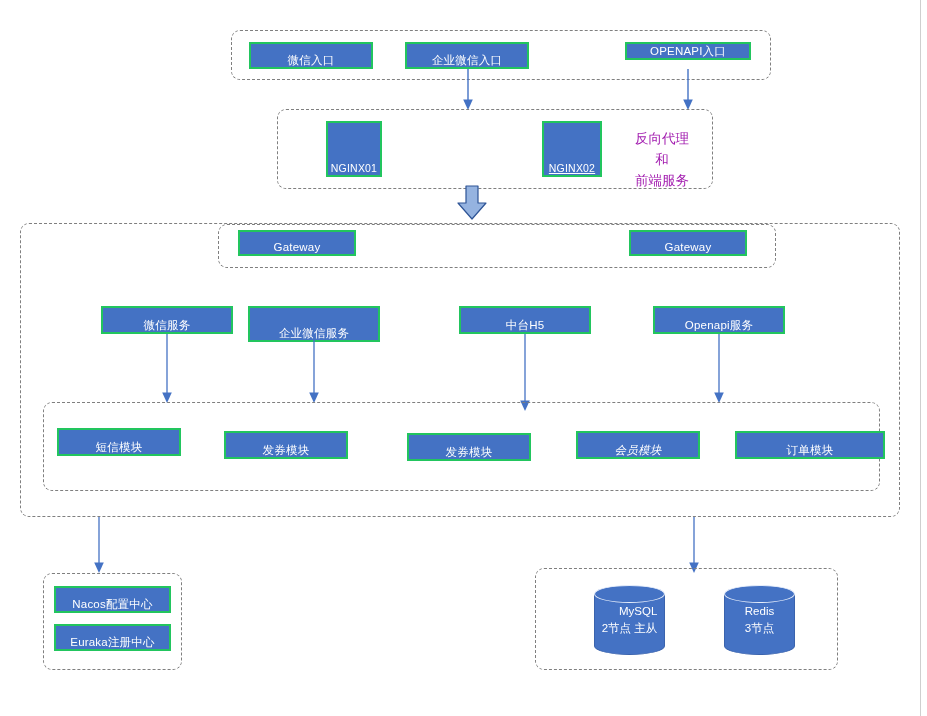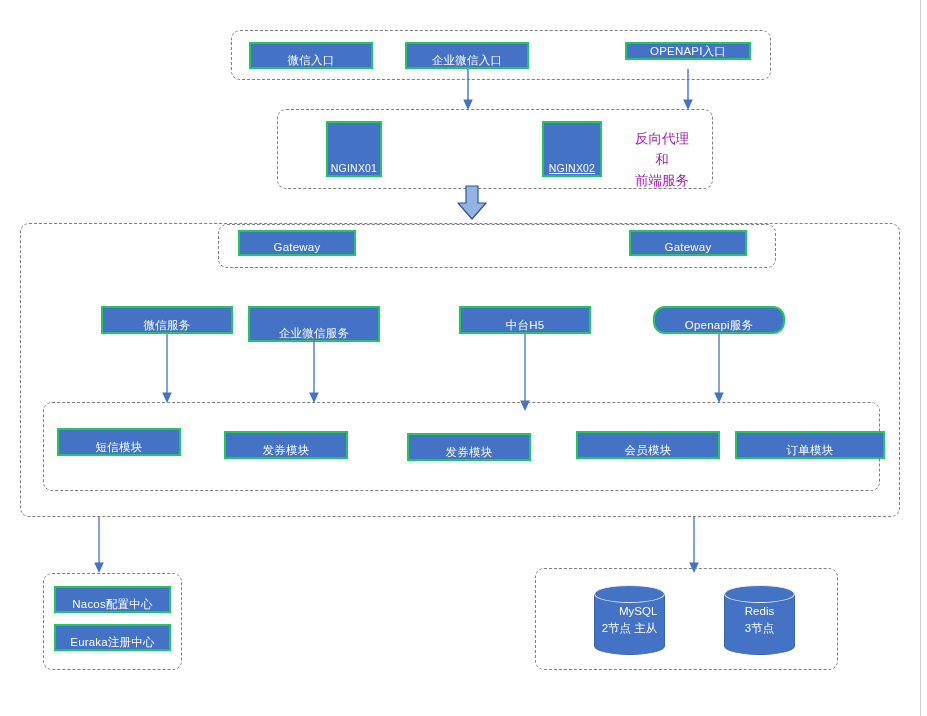--- a/index.html
+++ b/index.html
@@ -146,21 +146,21 @@
 
   <div class="node" style="left:101px;top:306px;width:132px;height:28px;">
     <span>微信服务</span>
   </div>
   <div class="node" style="left:248px;top:306px;width:132px;height:36px;">
     <span>企业微信服务</span>
   </div>
   <div class="node" style="left:459px;top:306px;width:132px;height:28px;">
     <span>中台H5</span>
   </div>
-  <div class="node" style="left:653px;top:306px;width:132px;height:28px;border-radius:12px;">
+  <div class="node" style="left:653px;top:306px;width:132px;height:28px;">
     <span>Openapi服务</span>
   </div>
 
   <svg class="conn" style="left:157px;top:334px;width:20px;height:70px;" viewBox="0 0 20 70">
     <line x1="10" y1="0" x2="10" y2="61" stroke="#4472c4" stroke-width="1.3"></line>
     <polygon points="10,69 5.2,58.5 14.8,58.5" fill="#4472c4"></polygon>
   </svg>
   <svg class="conn" style="left:304px;top:334px;width:20px;height:70px;" viewBox="0 0 20 70">
     <line x1="10" y1="0" x2="10" y2="61" stroke="#4472c4" stroke-width="1.3"></line>
     <polygon points="10,69 5.2,58.5 14.8,58.5" fill="#4472c4"></polygon>
@@ -178,21 +178,21 @@
 
   <div class="node" style="left:57px;top:428px;width:124px;height:28px;">
     <span>短信模块</span>
   </div>
   <div class="node" style="left:224px;top:431px;width:124px;height:28px;">
     <span>发券模块</span>
   </div>
   <div class="node" style="left:407px;top:433px;width:124px;height:28px;">
     <span>发券模块</span>
   </div>
-  <div class="node" style="left:576px;top:431px;width:144px;height:28px;">
+  <div class="node" style="left:576px;top:431px;width:124px;height:28px;font-style:italic;">
     <span>会员模块</span>
   </div>
   <div class="node" style="left:735px;top:431px;width:150px;height:28px;">
     <span>订单模块</span>
   </div>
 
   <svg class="conn" style="left:89px;top:517px;width:20px;height:57px;" viewBox="0 0 20 57">
     <line x1="10" y1="0" x2="10" y2="48" stroke="#4472c4" stroke-width="1.3"></line>
     <polygon points="10,56 5.2,45.5 14.8,45.5" fill="#4472c4"></polygon>
   </svg>

